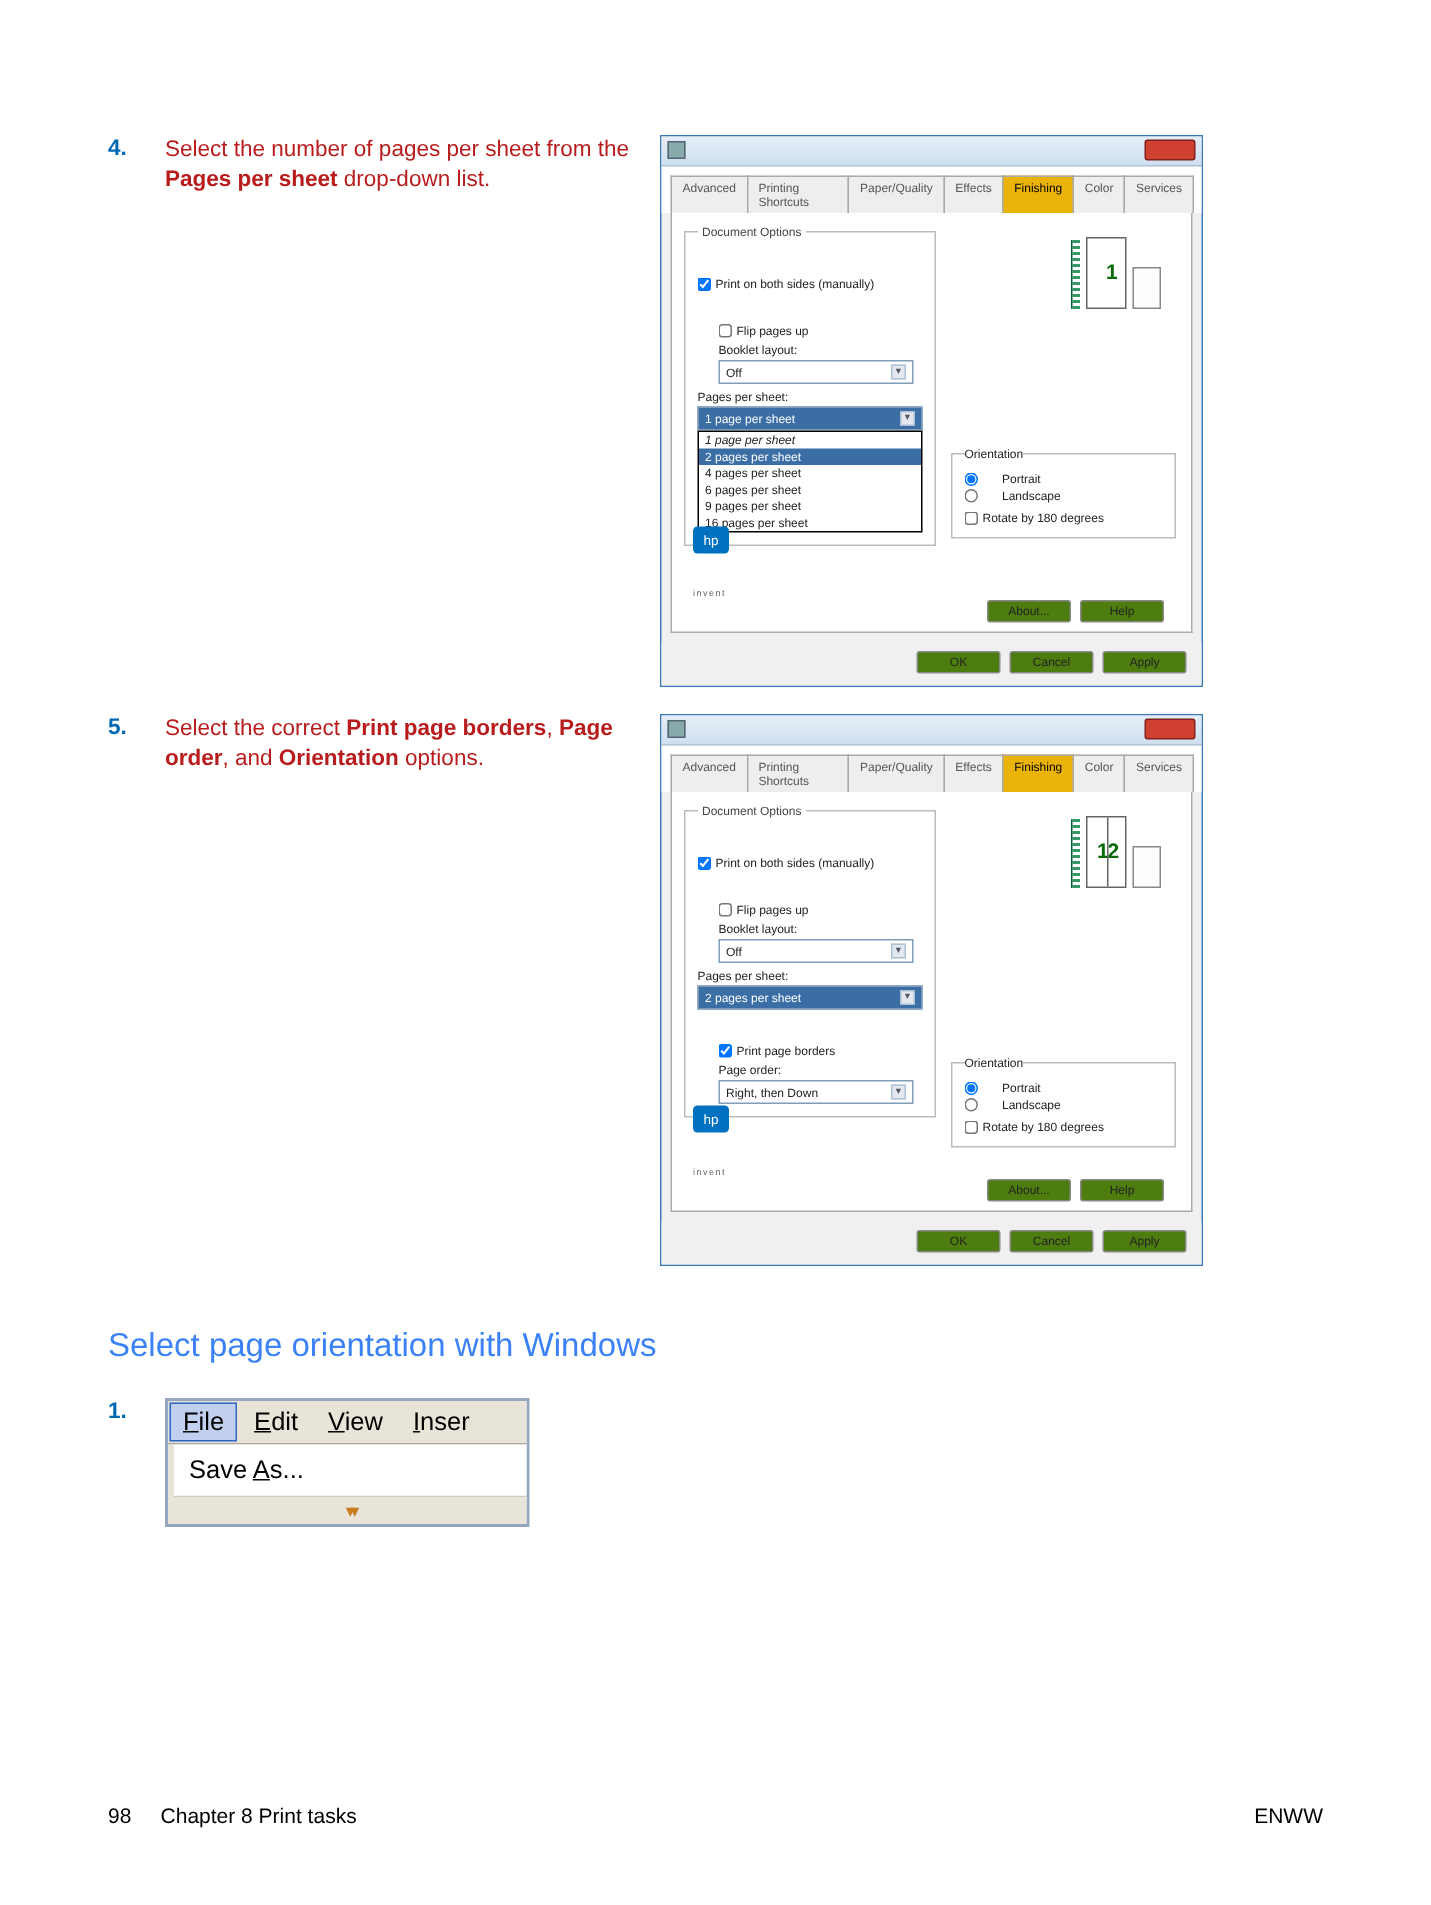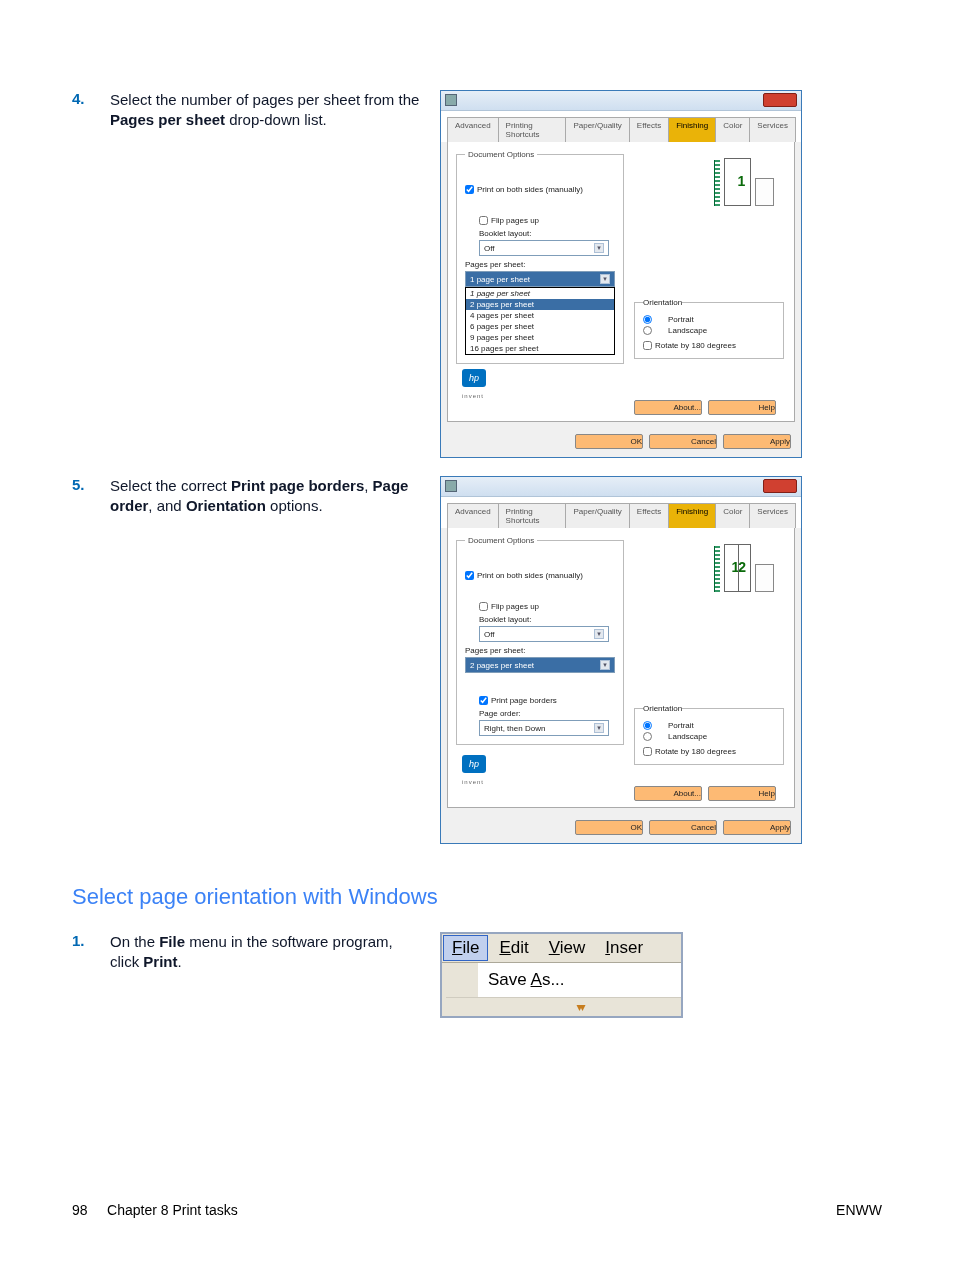--- a/index.html
+++ b/index.html
@@ -22,21 +22,21 @@
     font-weight: bold;
     width: 38px;
     flex-shrink: 0;
     font-size: 15px;
   }
   .step-text {
     flex: 1;
     padding-right: 20px;
     line-height: 1.35;
     font-size: 15px;
-    color: #0f172a;
+    color: #b91c1c;
   }
   .step-img {
     flex-shrink: 0;
   }
   h2.section {
     color: #3b82f6;
     font-size: 22px;
     font-weight: normal;
     margin: 40px 0 22px 0;
   }
@@ -190,38 +190,37 @@
     right: 10px;
     top: 156px;
     width: 150px;
   }
   .orient fieldset { border: 1px solid #bbb; padding: 6px 8px; font-size: 8px; }
   .radio { display: flex; align-items: center; gap: 16px; margin: 2px 0; }
   .radio input { width: 9px; height: 9px; }
   .btnrow { display: flex; justify-content: flex-end; gap: 6px; padding: 6px 10px 0 10px; }
   .btnrow.bottom { background: #f0f0f0; padding: 6px 10px 8px 10px; }
   .btn {
-    background: #fdba74;
+    background: #4d7c0f;
     border: 1px solid #888;
     padding: 2px 0;
     font-size: 8px;
-    width: 68px;
-    text-align: right;
+    width: 56px;
+    text-align: center;
     border-radius: 2px;
   }
   .hp-logo {
     position: absolute;
     left: 14px;
-    bottom: 34px;
+    bottom: 52px;
     width: 24px;
     height: 18px;
     background: #0070c0;
     border-radius: 3px;
     color: #fff;
-    font-style: italic;
     font-size: 9px;
     text-align: center;
     line-height: 18px;
   }
   .invent {
     position:absolute; left:14px; bottom:22px; font-size:6px; letter-spacing:1px; color:#666;
   }
 
   
   .menu-img {
@@ -246,20 +245,21 @@
     margin: 1px;
     padding: 2px 8px;
   }
   .menubar .mitem .ul { text-decoration: underline; }
   .menudrop {
     border-left: 4px solid #e8e4d8;
   }
   .menudrop .mrow {
     display: flex;
     border-top: 1px solid #d0ccc0;
+    flex-direction: column;
   }
   .menudrop .mrow:first-child { border-top: none; }
   .menudrop .micon {
     width: 32px;
     background: #e8e4d8;
     display: flex;
     align-items: center;
     justify-content: center;
   }
   .menudrop .mcell {
@@ -481,23 +481,20 @@
         <div class="btn">Apply</div>
       </div>
     </div>
   </div>
 </div>
 
 <h2 class="section">Select page orientation with Windows</h2>
 
 <div class="step">
   <div class="step-num">1.</div>
-  <div class="step-text" style="width:330px;flex:0 0 330px;">
-    <span>On the </span><b>File</b><span> menu in the software program, click </span><b>Print</b><span>.</span>
-  </div>
   <div class="step-img">
     <div class="menu-img">
       <div class="menubar">
         <div class="mitem sel"><span class="ul">F</span>ile</div>
         <div class="mitem"><span class="ul">E</span>dit</div>
         <div class="mitem"><span class="ul">V</span>iew</div>
         <div class="mitem"><span class="ul">I</span>nser</div>
       </div>
       <div class="menudrop">
         <div class="mrow">

